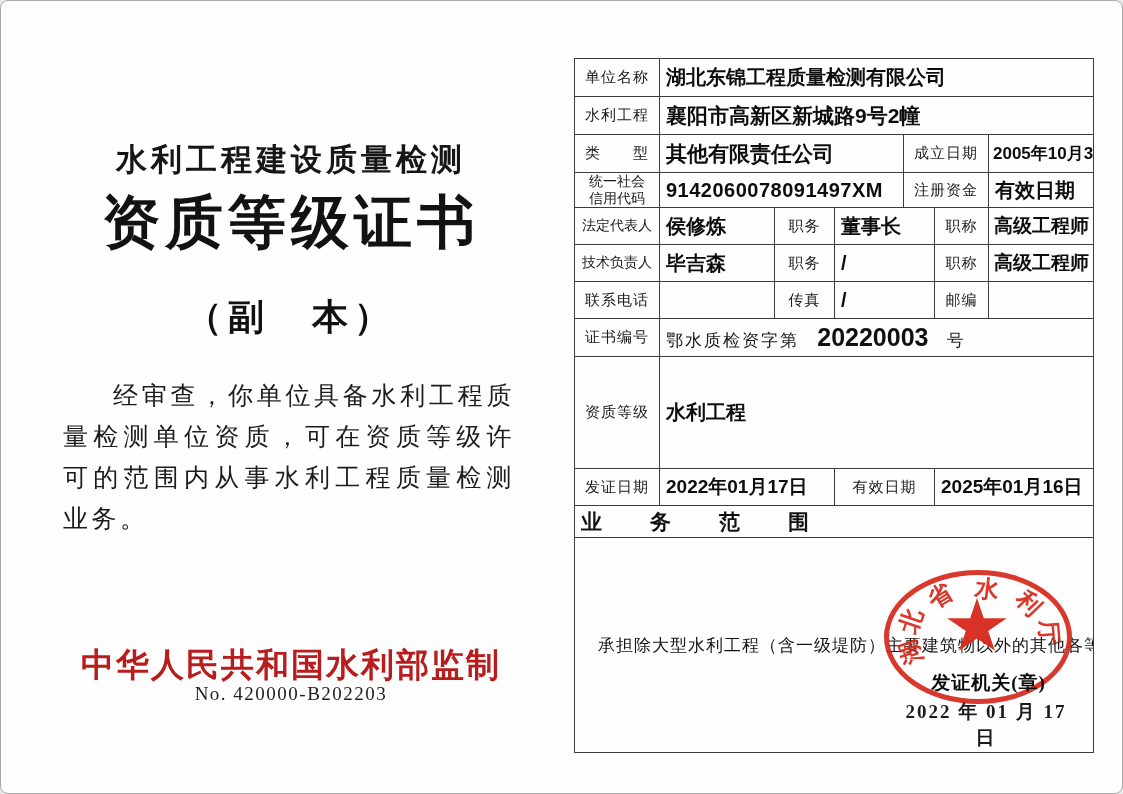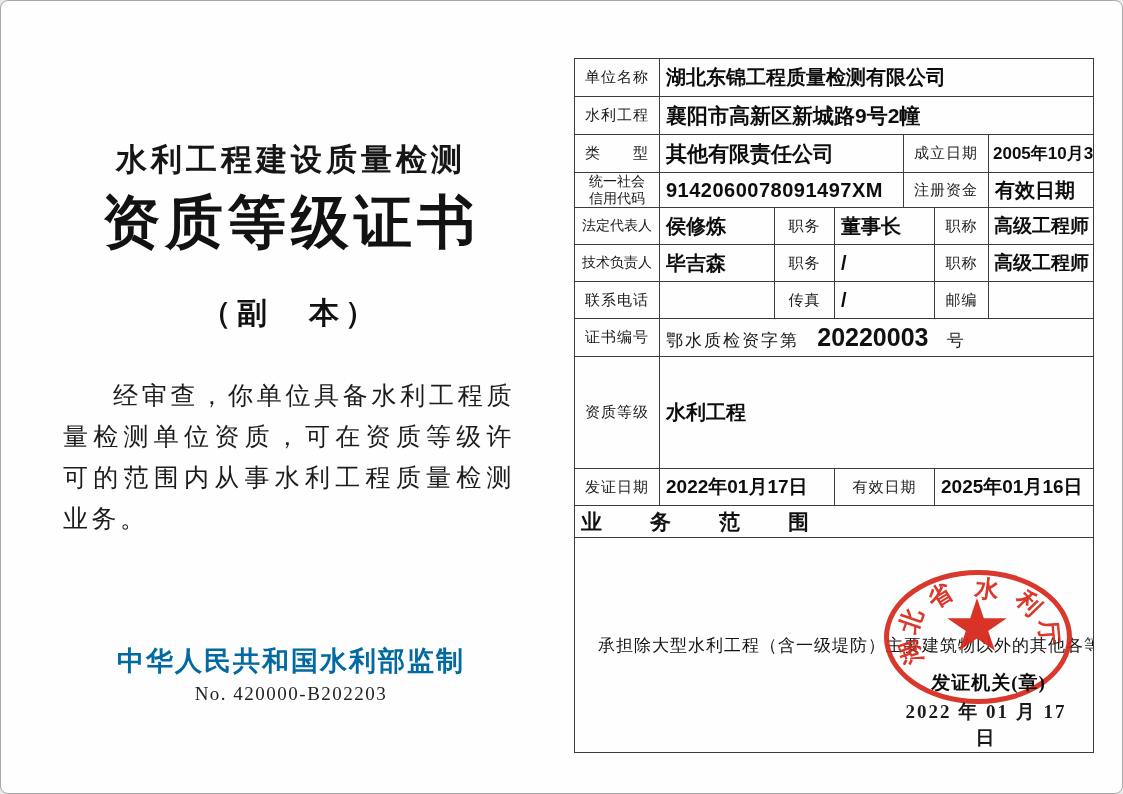--- a/index.html
+++ b/index.html
@@ -9,26 +9,26 @@
     border:1px solid #a9a9a9; border-radius:8px; overflow:hidden;
     font-family:"Liberation Serif","DejaVu Serif",serif; color:#111;
   }
   
   .left-panel { position:absolute; left:40px; top:0; width:500px; height:794px; }
   .t1 { position:absolute; left:0; top:138px; width:500px; text-align:center;
         font-size:31px; font-weight:bold; letter-spacing:4px; color:#161616; }
   .t2 { position:absolute; left:0; top:183px; width:500px; text-align:center;
         font-size:58px; font-weight:bold; letter-spacing:5px; color:#121212; }
   .copy { position:absolute; left:0; top:292px; width:500px; text-align:center;
-        font-size:30px; font-weight:bold; letter-spacing:6px; }
+        font-size:36px; font-weight:bold; letter-spacing:6px; }
   .stmt { position:absolute; left:22px; top:374px; width:452px;
         font-size:25px; line-height:41px; letter-spacing:3.5px;
         text-align:justify; text-indent:2em; color:#1c1c1c; }
   .issuer { position:absolute; left:0; top:642px; width:500px; text-align:center;
-        font-size:27px; font-weight:bold; letter-spacing:2px; color:#0369a1; }
+        font-size:33px; font-weight:bold; letter-spacing:2px; color:#b91c1c; }
   .serial { position:absolute; left:0; top:682px; width:500px; text-align:center;
         font-size:19px; letter-spacing:1.5px; color:#222; }
   
   table.info { position:absolute; left:573px; top:57px; width:520px;
         border-collapse:collapse; table-layout:fixed; }
   table.info td { border:1.6px solid #3c3c3c; padding:0 6px; vertical-align:middle;
         overflow:hidden; white-space:nowrap; }
   td.lab { text-align:center; font-size:15px; letter-spacing:1px; color:#1a1a1a;
         font-family:"Liberation Serif","DejaVu Serif",serif; }
   td.lab .two { font-size:14px; line-height:17px; letter-spacing:0; }

